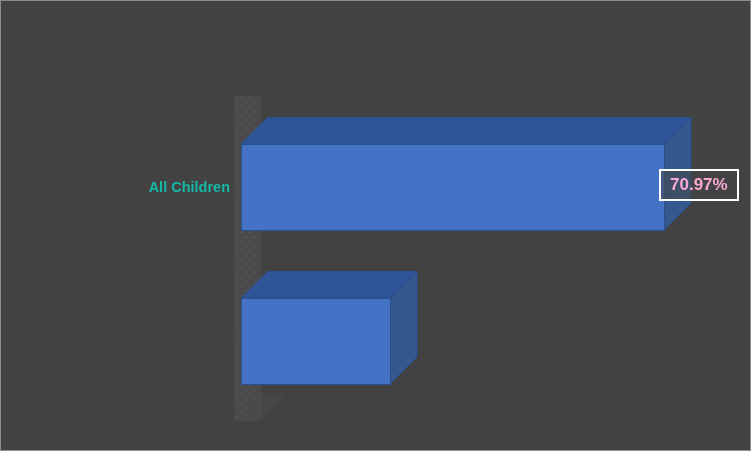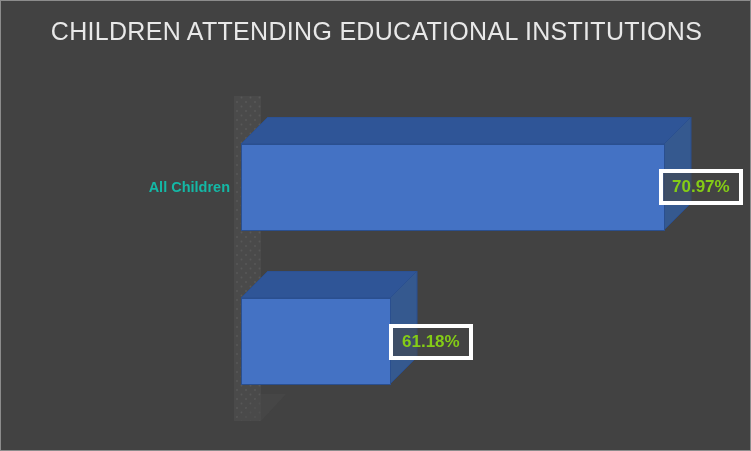--- a/index.html
+++ b/index.html
@@ -68,39 +68,38 @@
     box-sizing: border-box;
   }
   .bar-top {
     position: absolute;
     background: #2f5597;
   }
 
   
   .data-label {
     position: absolute;
-    color: #84cc16;
+    color: #f9a8d4;
     font-size: 17px;
     font-weight: bold;
     background: rgba(70,70,70,0.55);
-    border: 4px solid #ffffff;
+    border: 2px solid #ffffff;
     padding: 5px 9px 6px 9px;
     line-height: 1;
     white-space: nowrap;
     font-family: "Liberation Sans", sans-serif;
   }
   #data-label-0 { left: 658px; top: 168px; }
   #data-label-1 { left: 388px; top: 323px; }
 </style>
 </head>
 <body>
 
 <div id="chart-root">
 
-  <div id="chart-title">CHILDREN ATTENDING EDUCATIONAL INSTITUTIONS</div>
 
   <div id="plot-area">
 
     <svg id="back-wall-svg" width="751" height="451">
       <defs>
         <pattern id="dots" width="9" height="9" patternUnits="userSpaceOnUse">
           <rect width="9" height="9" fill="#4a4a4a"></rect>
           <circle cx="2" cy="2" r="0.9" fill="#585858"></circle>
           <circle cx="6.5" cy="6.5" r="0.9" fill="#585858"></circle>
         </pattern>
@@ -130,16 +129,15 @@
       <svg width="210" height="120" style="position:absolute; left:240px; top:270px;">
         <polygon points="0,27 27,0 176,0 149,27" fill="#2f5597" stroke="#2a4f8f" stroke-width="1"></polygon>
         <polygon points="149,27 176,0 176,86 149,113" fill="#35598f" stroke="#2a4f8f" stroke-width="1"></polygon>
       </svg>
       <div class="bar-front" style="left:240px; top:297px; width:150px; height:87px;"></div>
     </div>
 
     <div class="cat-label" id="cat-label-0">All Children</div>
 
     <div class="data-label" id="data-label-0">70.97%</div>
-    <div class="data-label" id="data-label-1">61.18%</div>
 
   </div>
 </div>
 
 </body></html>

